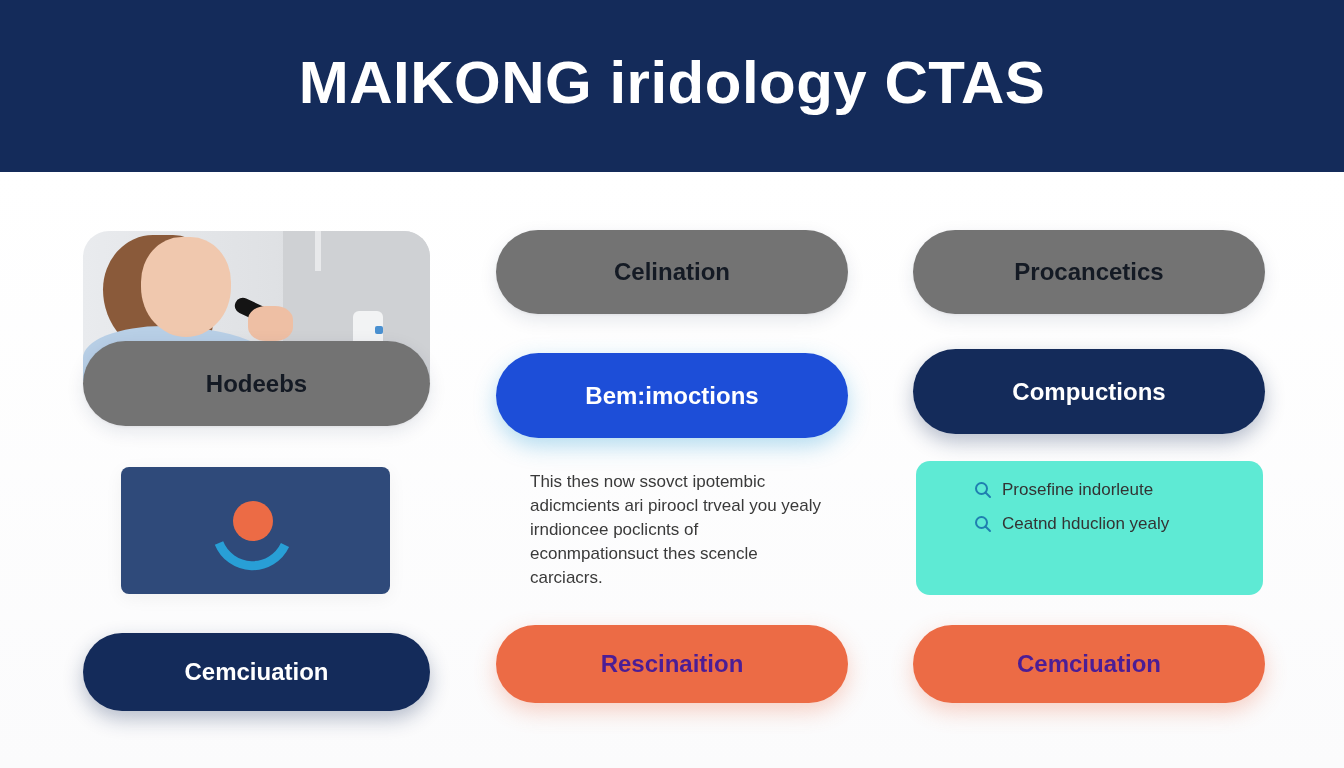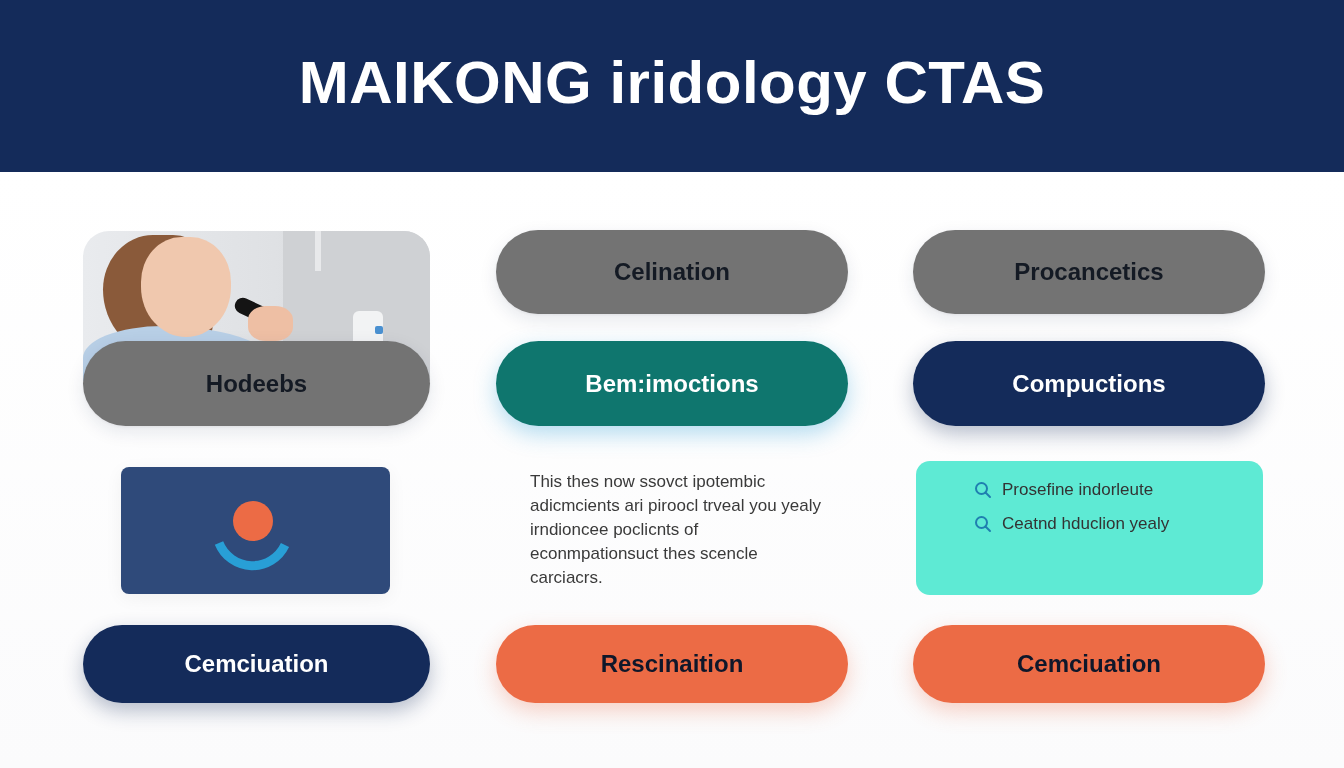--- a/index.html
+++ b/index.html
@@ -21,23 +21,23 @@
   .main {
     position: absolute; left: 0; top: 172px; width: 1344px; height: 596px;
     background: linear-gradient(#ffffff, #fbfbfc);
   }
   .pill {
     position: absolute; border-radius: 44px;
     display: flex; align-items: center; justify-content: center;
     font-size: 24px; font-weight: bold; cursor: pointer;
   }
   .pill.white { background: #737373; color: #141a24; box-shadow: 0 6px 18px rgba(20,40,80,0.10), 0 1px 3px rgba(0,0,0,0.05); }
-  .pill.blue { background: #0f766e; color: #ffffff; box-shadow: 0 8px 22px rgba(40,159,214,0.35); }
-  .pill.navy { background: #142b5a; color: #ffffff; box-shadow: 0 8px 20px rgba(20,43,90,0.30); }
-  .pill.orange { background: #ec6b45; color: #0f172a; box-shadow: 0 8px 22px rgba(236,107,69,0.30); }
+  .pill.blue { background: #1d4ed8; color: #ffffff; box-shadow: 0 8px 22px rgba(40,159,214,0.35); margin-top: 12px; }
+  .pill.navy { background: #142b5a; color: #ffffff; box-shadow: 0 8px 20px rgba(20,43,90,0.30); margin-top: 8px; }
+  .pill.orange { background: #ec6b45; color: #4c1d95; box-shadow: 0 8px 22px rgba(236,107,69,0.30); }
 
   .photo-card {
     position: absolute; left: 83px; top: 231px; width: 347px; height: 150px;
     border-radius: 26px 26px 0 0; overflow: hidden;
     background: linear-gradient(90deg, #e9ebee 0%, #dfe1e4 55%, #d4d6d9 100%);
   }
   .photo-card .wall { position: absolute; left: 200px; top: 0; width: 147px; height: 150px; background: #cfd1d4; }
   .photo-card .pipe { position: absolute; left: 232px; top: 0; width: 6px; height: 40px; background: #e8e9eb; }
   .photo-card .bottle { position: absolute; left: 270px; top: 80px; width: 30px; height: 40px; border-radius: 6px; background: #f2f3f4; }
   .photo-card .bottle-label { position: absolute; left: 292px; top: 95px; width: 8px; height: 8px; background: #4a90d0; border-radius: 2px; }

